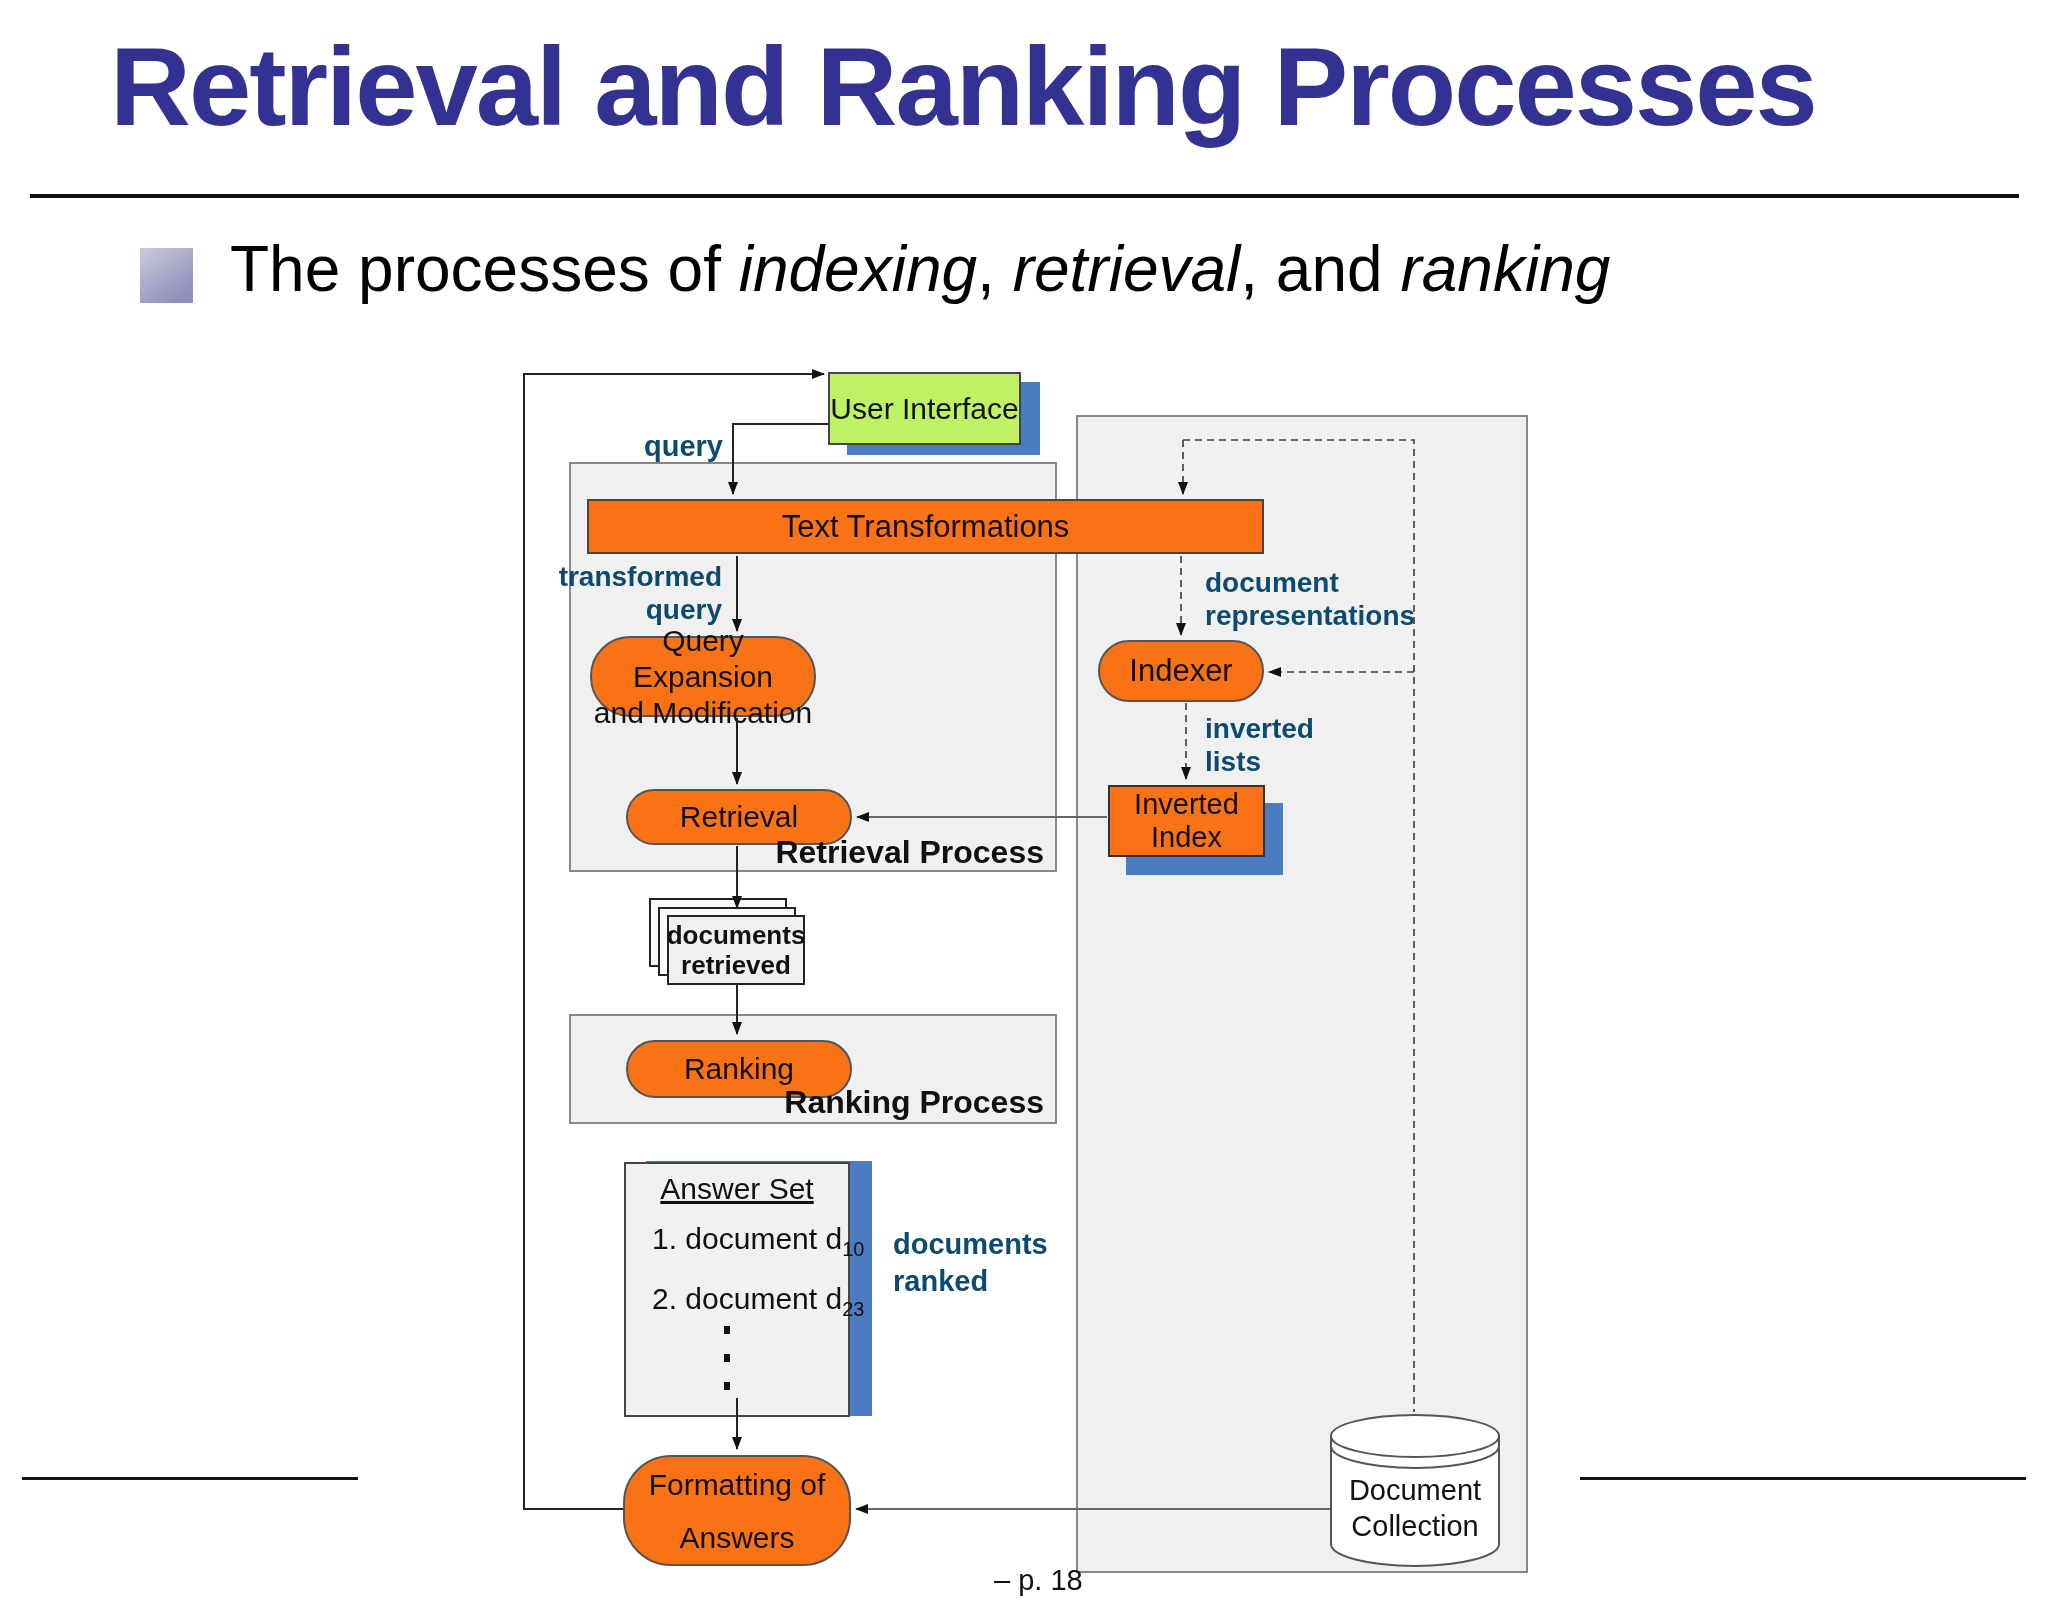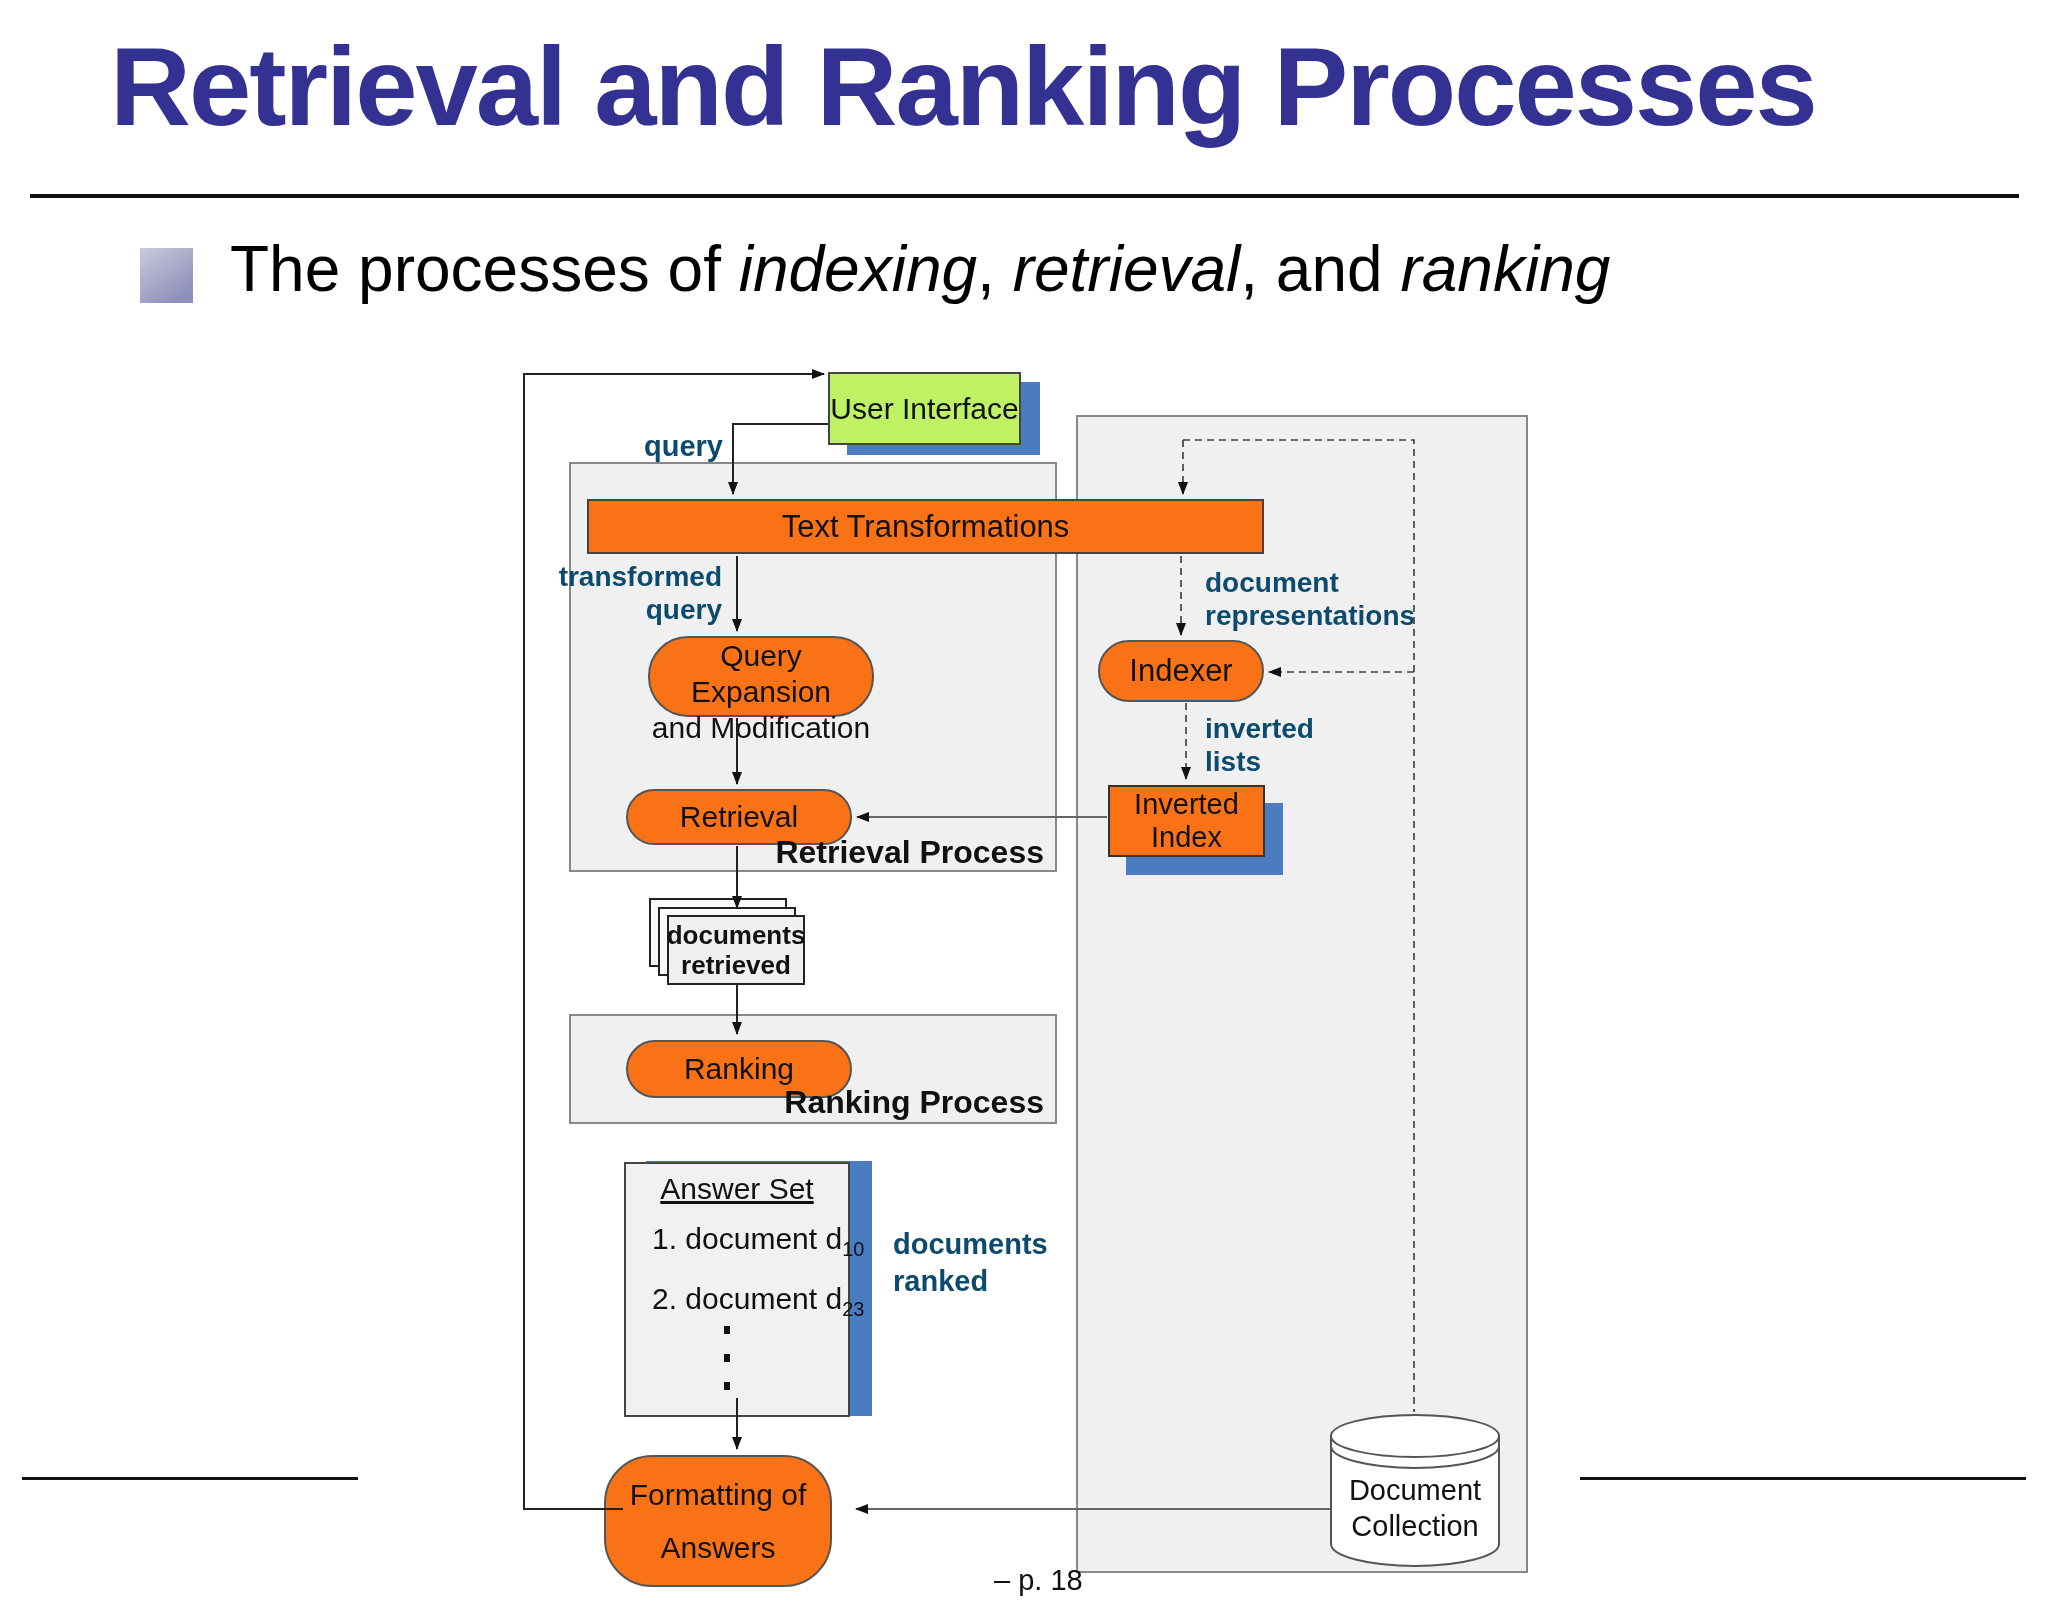--- a/index.html
+++ b/index.html
@@ -59,21 +59,21 @@
 
   <div class="abs shadow" style="left:847px;top:382px;width:193px;height:73px;"></div>
   <div class="abs boxw gray-box" style="left:828px;top:364px;width:193px;height:73px;">
     <span>User Interface</span>
   </div>
 
   <div class="abs boxw" style="left:587px;top:499px;width:677px;height:55px;font-size:31px;">
     <span>Text Transformations</span>
   </div>
 
-  <div class="abs boxw rnd40" style="left:648px;top:636px;width:226px;height:81px;justify-content:space-between;">
+  <div class="abs boxw rnd40" style="left:590px;top:636px;width:226px;height:81px;">
     <div>Query Expansion</div>
     <div>and Modification</div>
   </div>
 
   <div class="abs boxw oval" style="left:626px;top:789px;width:226px;height:56px;">
     <span>Retrieval</span>
   </div>
 
   <div class="abs page" style="left:649px;top:898px;width:138px;height:69px;"></div>
   <div class="abs page" style="left:658px;top:907px;width:138px;height:69px;"></div>
@@ -94,21 +94,21 @@
     <div class="dot" style="left:98px;top:162px;"></div>
     <div class="dot" style="left:98px;top:190px;"></div>
     <div class="dot" style="left:98px;top:218px;"></div>
   </div>
 
   <div class="abs elabel" style="left:893px;top:1226px;font-size:29px;line-height:37px;">
     <div>documents</div>
     <div>ranked</div>
   </div>
 
-  <div class="abs boxw rnd48" style="left:604px;top:1455px;width:228px;height:132px;line-height:37px;gap:16px;">
+  <div class="abs boxw rnd48" style="left:623px;top:1455px;width:228px;height:111px;line-height:37px;gap:16px;">
     <div>Formatting of</div>
     <div>Answers</div>
   </div>
 
   <div class="abs boxw oval" style="left:1098px;top:640px;width:166px;height:62px;font-size:31px;">
     <span>Indexer</span>
   </div>
 
   <div class="abs shadow" style="left:1126px;top:803px;width:157px;height:72px;"></div>
   <div class="abs boxw" style="left:1108px;top:785px;width:157px;height:72px;font-size:29px;line-height:33px;border-color:#333;">

